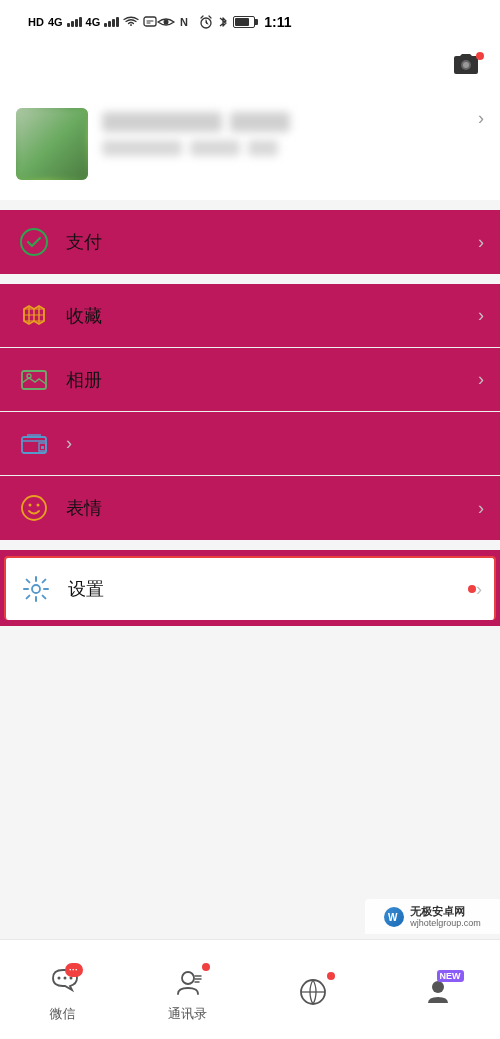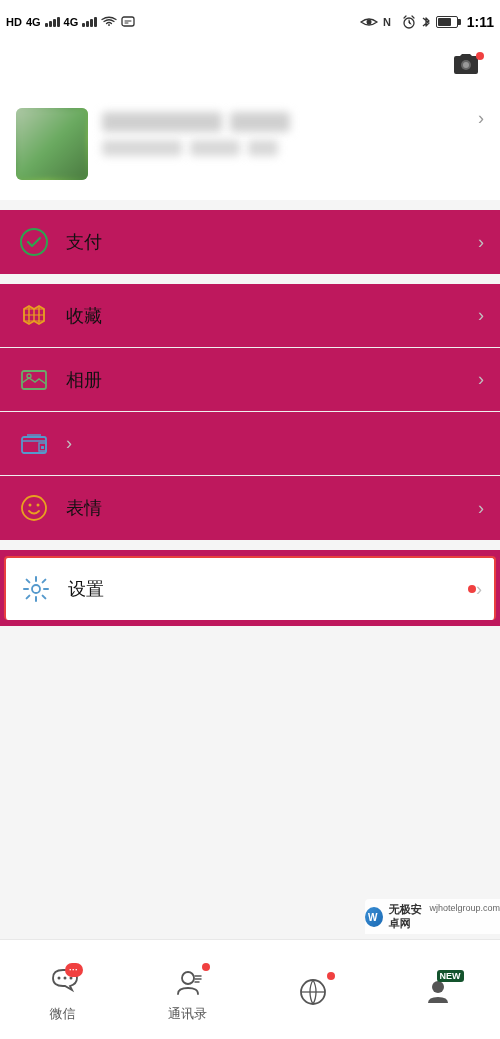--- a/index.html
+++ b/index.html
@@ -12,22 +12,22 @@
       position: relative;
     }
 
     
     .status-bar {
       width: 100%;
       height: 44px;
       background: #fff;
       display: flex;
       align-items: center;
-      justify-content: space-between;
-      padding: 0 6px;
+      justify-content: flex-start;
+      padding: 0 28px;
     }
     .status-left {
       display: flex;
       align-items: center;
       gap: 4px;
       font-size: 13px;
       font-weight: 600;
     }
     .status-right {
       display: flex;
@@ -265,21 +265,21 @@
       right: -4px;
       background: #f04040;
       border-radius: 50%;
       width: 8px;
       height: 8px;
     }
     .nav-new-badge {
       position: absolute;
       top: -4px;
       right: -8px;
-      background: #14532d;
+      background: #8b5cf6;
       border-radius: 3px;
       padding: 1px 3px;
       font-size: 9px;
       color: #fff;
       font-weight: bold;
     }
 
     
     svg { display: block; }
 
@@ -533,17 +533,17 @@
     <span class="nav-label" style="font-size:13px;color:#555;"></span>
   </div>
 </div>
 
 <div class="watermark">
   <div class="watermark-logo">
     <svg width="14" height="14" viewBox="0 0 14 14">
       <text x="1" y="11" font-size="10" fill="white" font-weight="700">W</text>
     </svg>
   </div>
-  <div style="display:flex;flex-direction:row;line-height:1.2;">
+  <div style="display:flex;flex-direction:column;line-height:1.2;">
     <span class="watermark-text" style="font-size:11px;font-weight:600;color:#333;">无极安卓网</span>
     <span class="watermark-text" style="font-size:9px;color:#666;">wjhotelgroup.com</span>
   </div>
 </div>
 
 </body></html>

